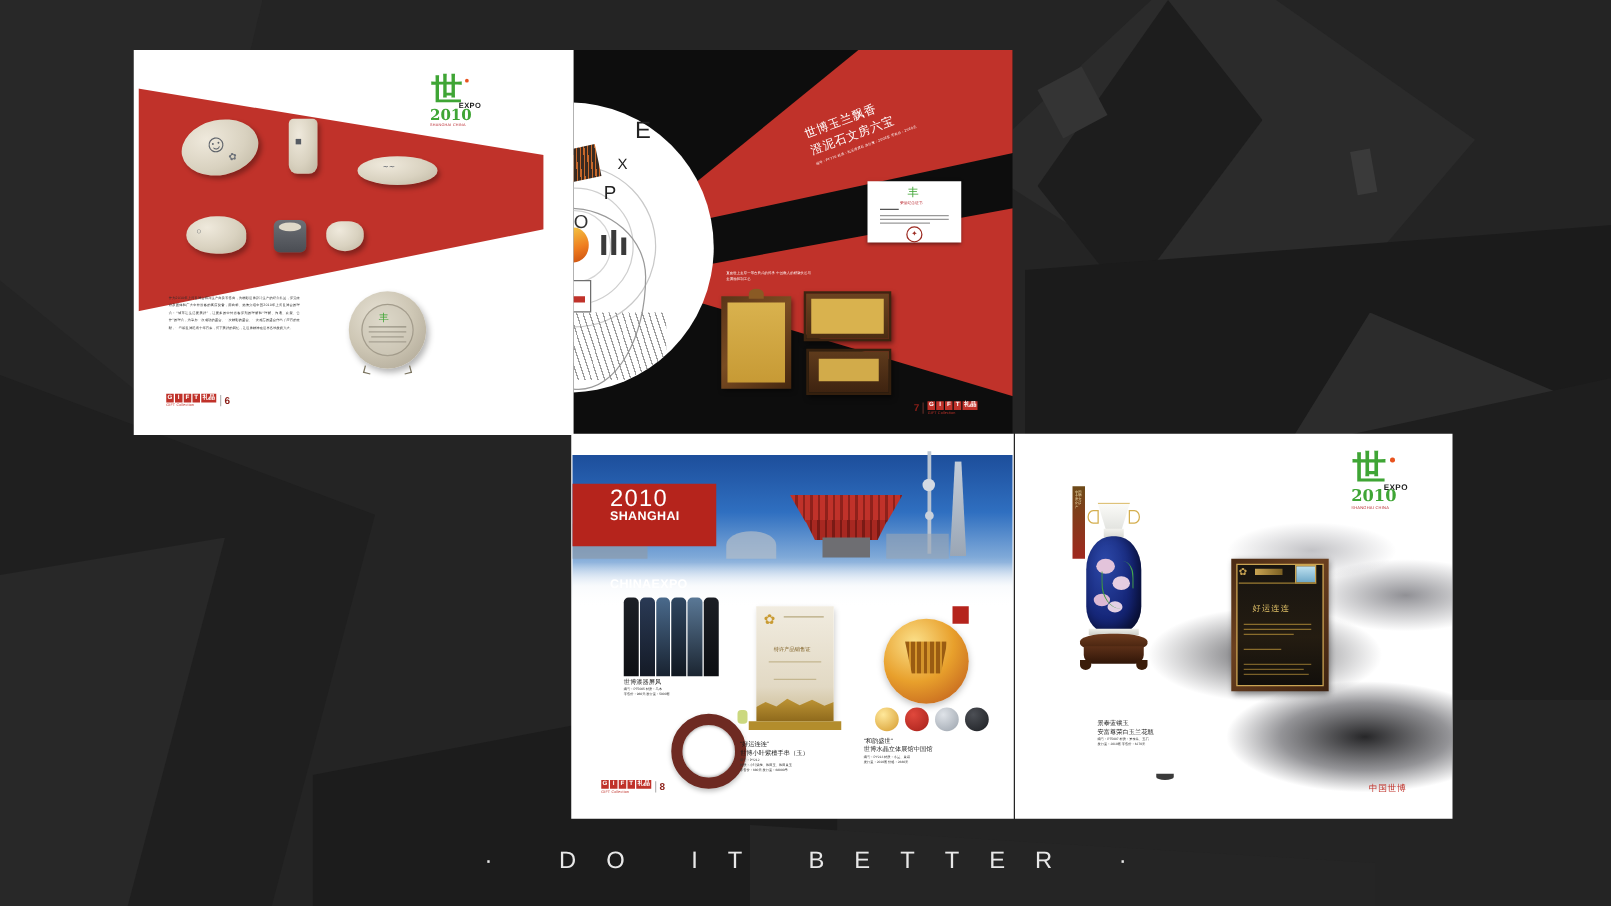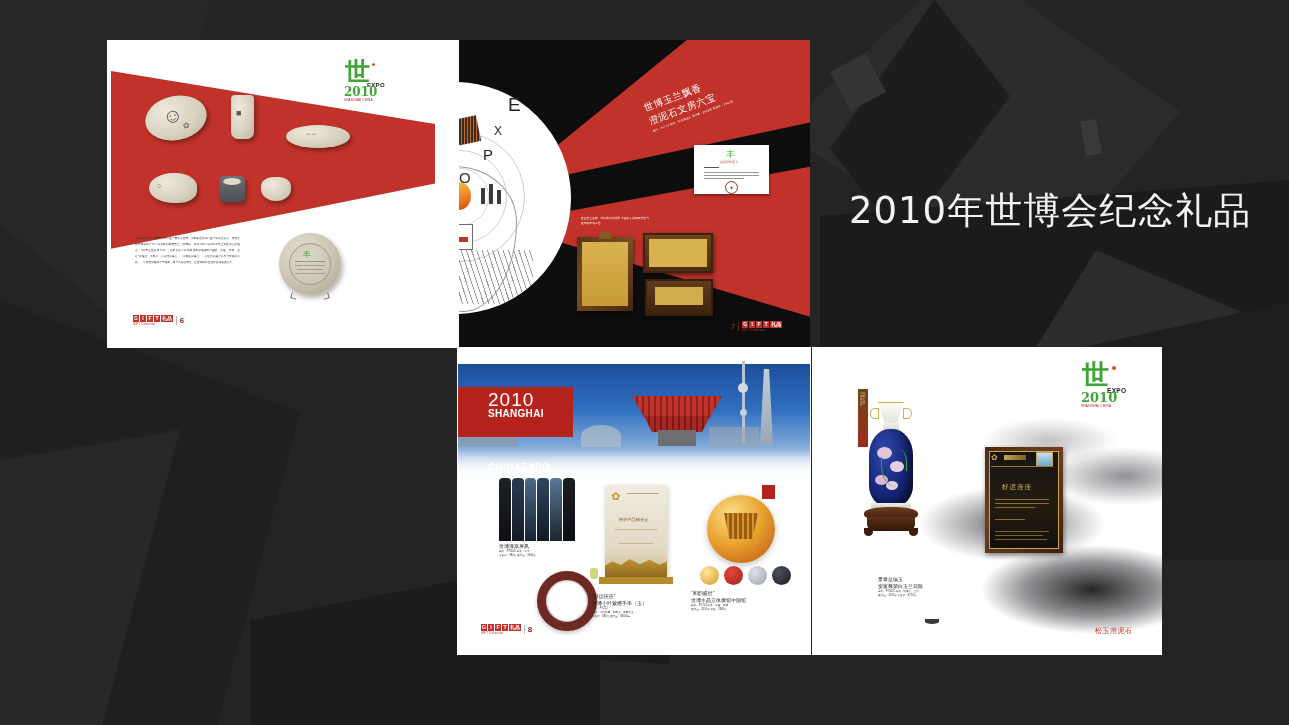--- a/index.html
+++ b/index.html
@@ -534,18 +534,18 @@
     <div class="cap" style="left:66px;top:229px;width:110px;">
       <span class="t">景泰蓝镶玉</span>
       <span class="t">安富尊荣白玉兰花瓶</span>
       <span class="sp">编号：PT5007    材质：景泰蓝、玉石</span>
       <span class="sp">发行量：2010套    零售价：6270元</span>
     </div>
 
     <div class="abs" style="left:113px;top:272px;width:14px;height:5px;
                 background:#3a3a3a;border-radius:0 0 50% 50%;"></div>
 
-    <div class="abs cn" style="left:283px;top:279px;font-size:7px;color:#c0322a;letter-spacing:.5px;">松玉澄泥石</div>
+    <div class="abs cn" style="left:283px;top:279px;font-size:7px;color:#c0322a;letter-spacing:.5px;">中国世博</div>
   </div>
 
-  <div id="slide-title">2010年世博会纪念礼品</div>
+  <div id="tagline">· DO IT BETTER ·</div>
 
 </div>
 
 </body></html>

